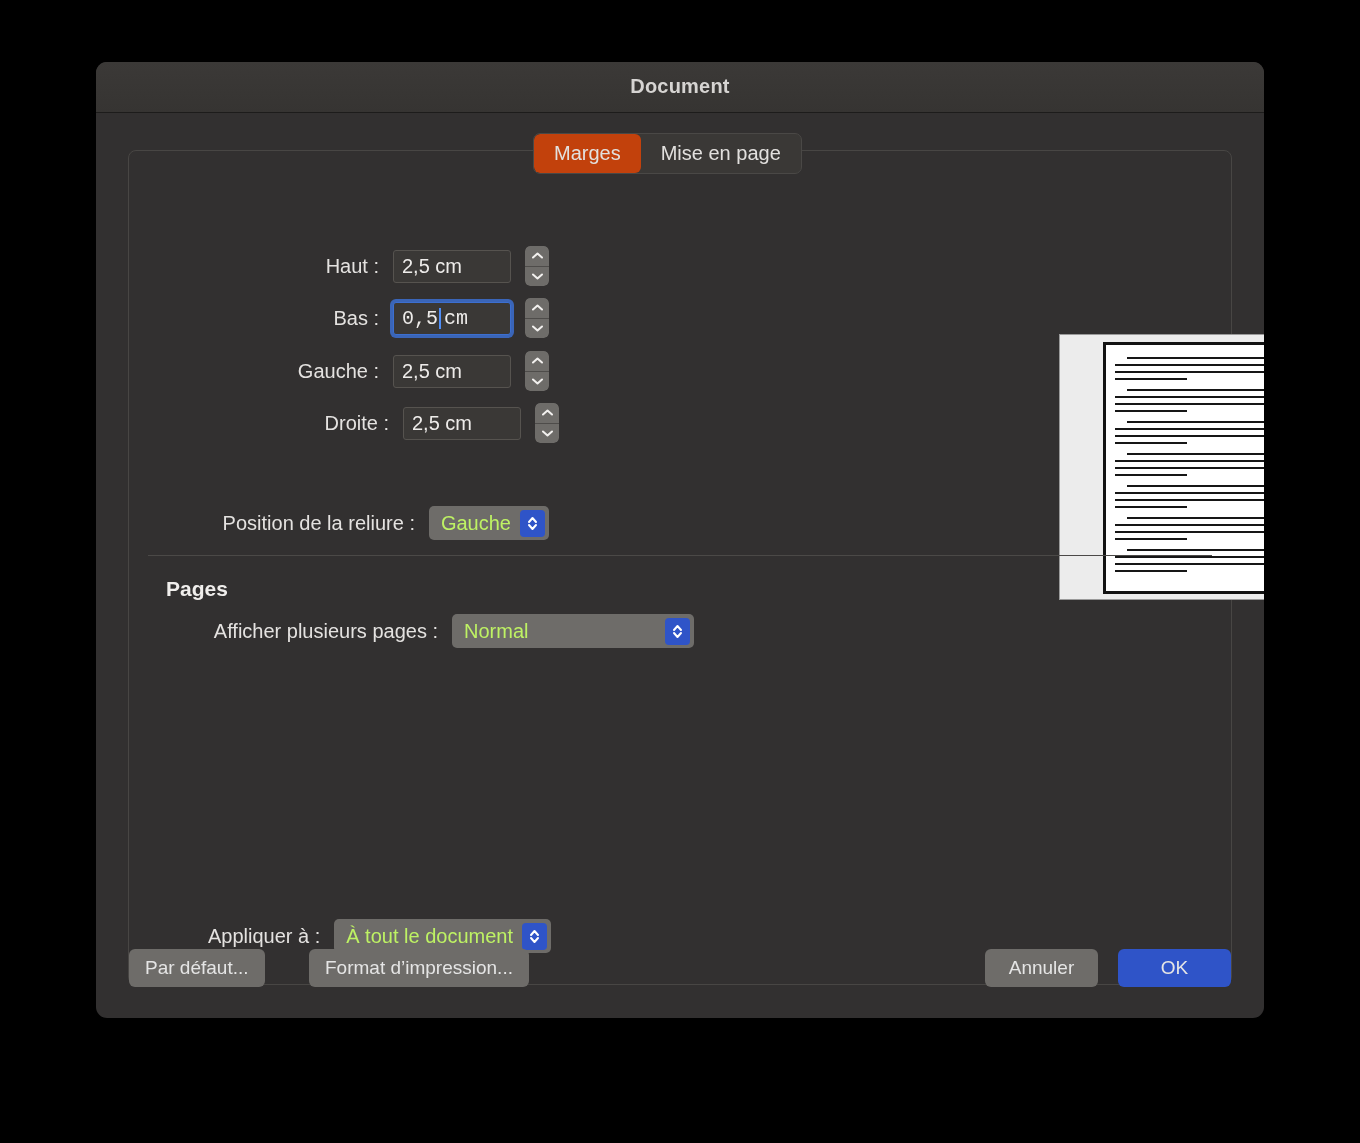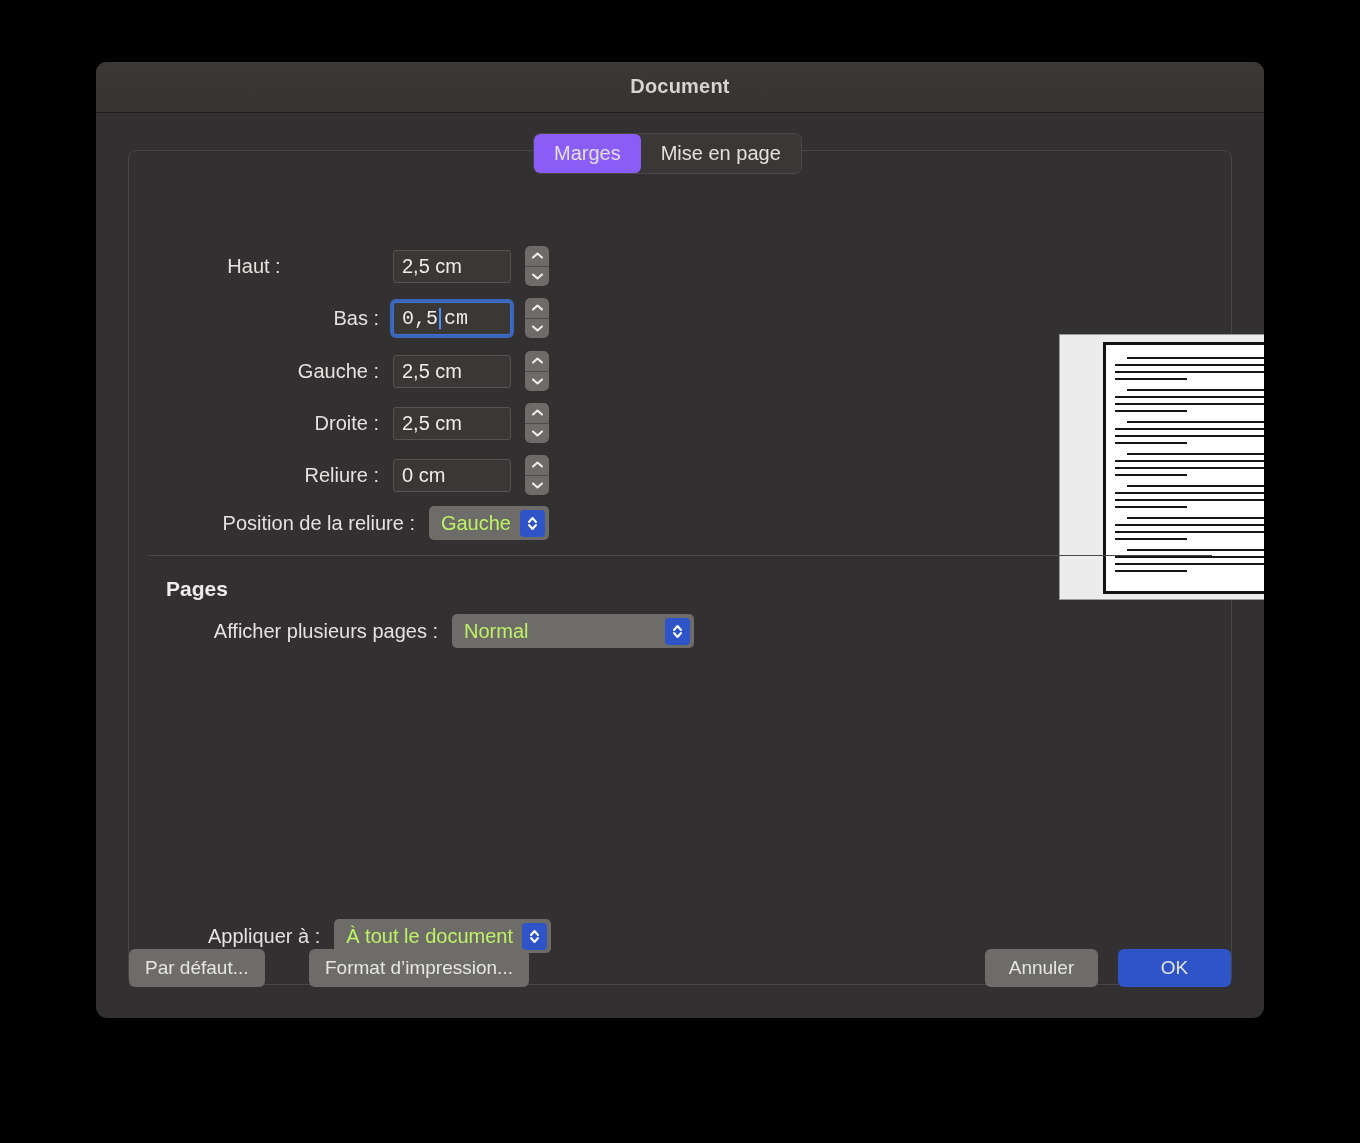--- a/index.html
+++ b/index.html
@@ -61,21 +61,21 @@
     display: flex;
     align-items: center;
     justify-content: center;
     padding: 0 20px;
     font-size: 20px;
     color: #e2e0de;
     cursor: default;
     height: 100%;
   }
   .tab.selected {
-    background: #8b5cf6;
+    background: #c2410c;
     border-radius: 6px;
   }
 
   
   #panel {
     position: absolute;
     left: 32px;
     top: 88px;
     width: 1104px;
     height: 835px;
@@ -251,21 +251,21 @@
   </div>
 
   <div id="tabbar">
     <div class="tab selected">Marges</div>
     <div class="tab">Mise en page</div>
   </div>
 
   <div id="panel">
 
     <div class="row" style="left:0px; top:95px; width:420px; justify-content:flex-end;">
-      <div class="lbl" style="width:250px;text-align:center;">Haut :</div>
+      <div class="lbl" style="width:250px;">Haut :</div>
       <div class="tfield" style="margin-left:14px;">
         <span>2,5 cm</span>
       </div>
       <div class="stepper">
         <div class="half up">
           <svg class="chev" viewBox="0 0 11 7">
               <path d="M1 5.5 L5.5 1.5 L10 5.5" stroke="#f2f0ee" stroke-width="2" fill="none" stroke-linecap="round" stroke-linejoin="round"></path>
             </svg>
         </div>
         <div class="half down">
@@ -309,57 +309,39 @@
             </svg>
         </div>
         <div class="half down">
           <svg class="chev" viewBox="0 0 11 7">
               <path d="M1 1.5 L5.5 5.5 L10 1.5" stroke="#f2f0ee" stroke-width="2" fill="none" stroke-linecap="round" stroke-linejoin="round"></path>
             </svg>
         </div>
       </div>
     </div>
 
-    <div class="row" style="left:0px; top:252px; width:420px; ">
+    <div class="row" style="left:10px; top:252px; width:420px; ">
       <div class="lbl" style="width:250px;">Droite :</div>
       <div class="tfield" style="margin-left:14px;">
         <span>2,5 cm</span>
       </div>
       <div class="stepper">
         <div class="half up">
           <svg class="chev" viewBox="0 0 11 7">
               <path d="M1 5.5 L5.5 1.5 L10 5.5" stroke="#f2f0ee" stroke-width="2" fill="none" stroke-linecap="round" stroke-linejoin="round"></path>
             </svg>
         </div>
         <div class="half down">
           <svg class="chev" viewBox="0 0 11 7">
               <path d="M1 1.5 L5.5 5.5 L10 1.5" stroke="#f2f0ee" stroke-width="2" fill="none" stroke-linecap="round" stroke-linejoin="round"></path>
             </svg>
         </div>
       </div>
     </div>
 
-    <div class="row" style="left:0px; top:304px; width:420px; justify-content:flex-end;">
-      <div class="lbl" style="width:250px;">Reliure :</div>
-      <div class="tfield" style="margin-left:14px;">
-        <span>0 cm</span>
-      </div>
-      <div class="stepper">
-        <div class="half up">
-          <svg class="chev" viewBox="0 0 11 7">
-              <path d="M1 5.5 L5.5 1.5 L10 5.5" stroke="#f2f0ee" stroke-width="2" fill="none" stroke-linecap="round" stroke-linejoin="round"></path>
-            </svg>
-        </div>
-        <div class="half down">
-          <svg class="chev" viewBox="0 0 11 7">
-              <path d="M1 1.5 L5.5 5.5 L10 1.5" stroke="#f2f0ee" stroke-width="2" fill="none" stroke-linecap="round" stroke-linejoin="round"></path>
-            </svg>
-        </div>
-      </div>
-    </div>
 
     <div class="row" style="left:0px; top:355px; width:420px; justify-content:flex-end;">
       <div class="lbl" style="width:250px;">Position de la reliure :</div>
       <div class="popup" style="margin-left:14px;">
         <span>Gauche</span>
         <span class="badge">
           <svg viewBox="0 0 13 19">
               <path d="M3 8 L6.5 4 L10 8" stroke="#ffffff" stroke-width="2" fill="none" stroke-linecap="round" stroke-linejoin="round"></path>
               <path d="M3 11 L6.5 15 L10 11" stroke="#ffffff" stroke-width="2" fill="none" stroke-linecap="round" stroke-linejoin="round"></path>
             </svg>

